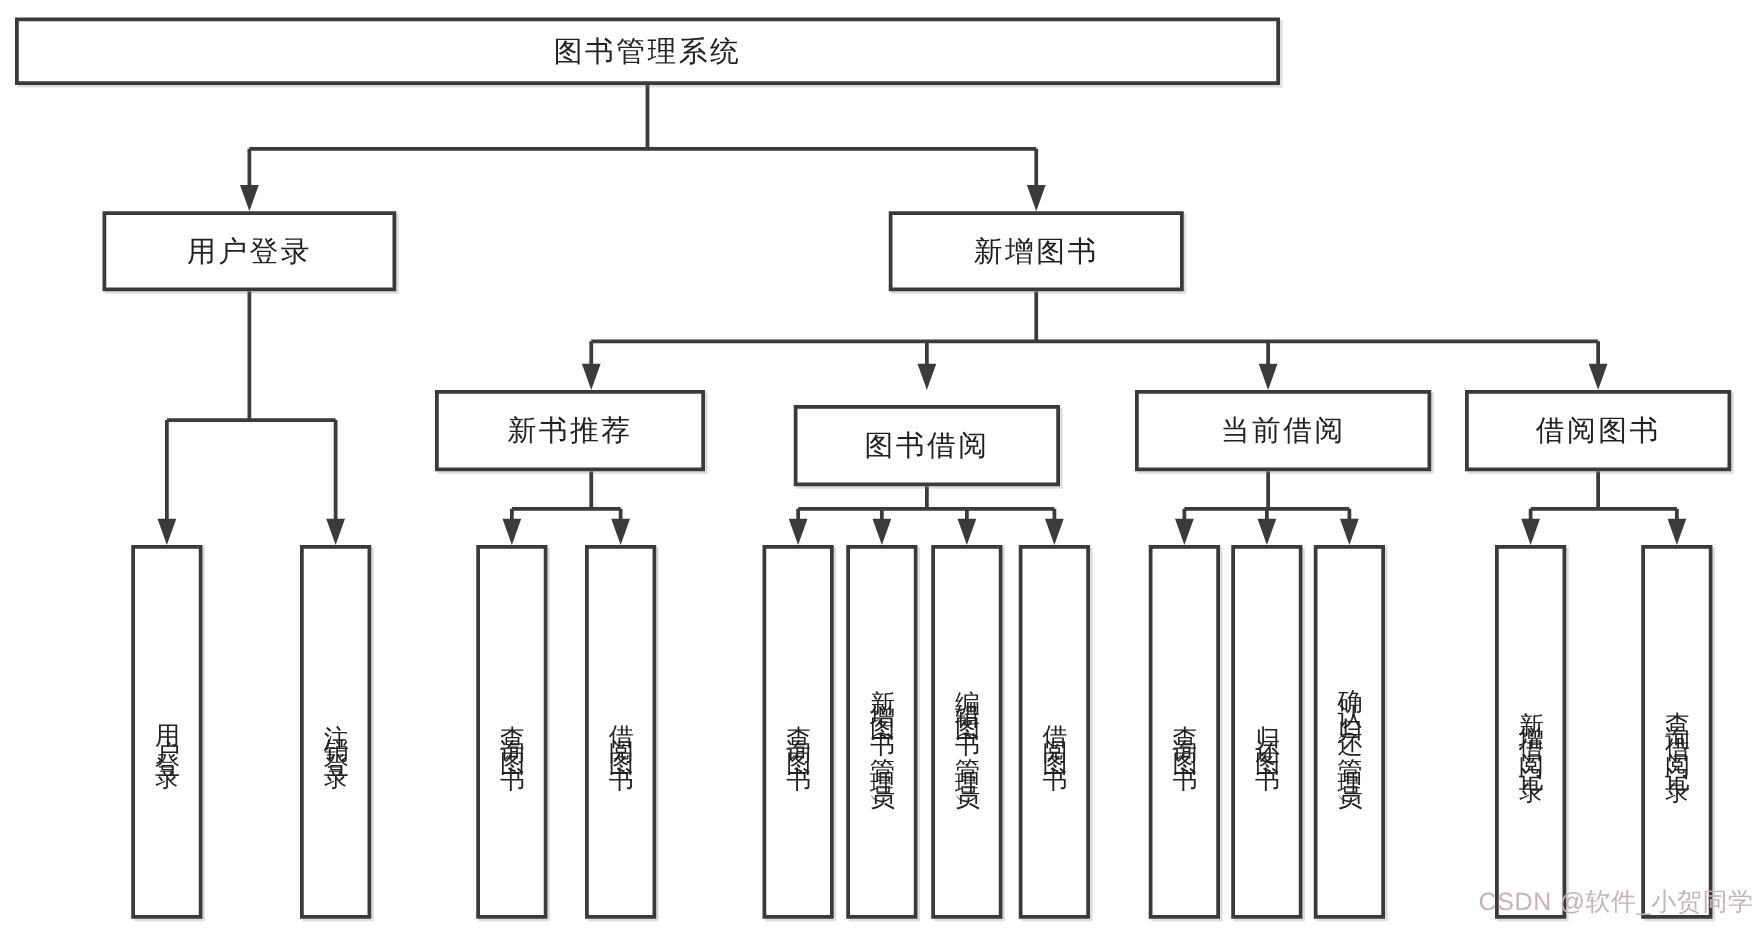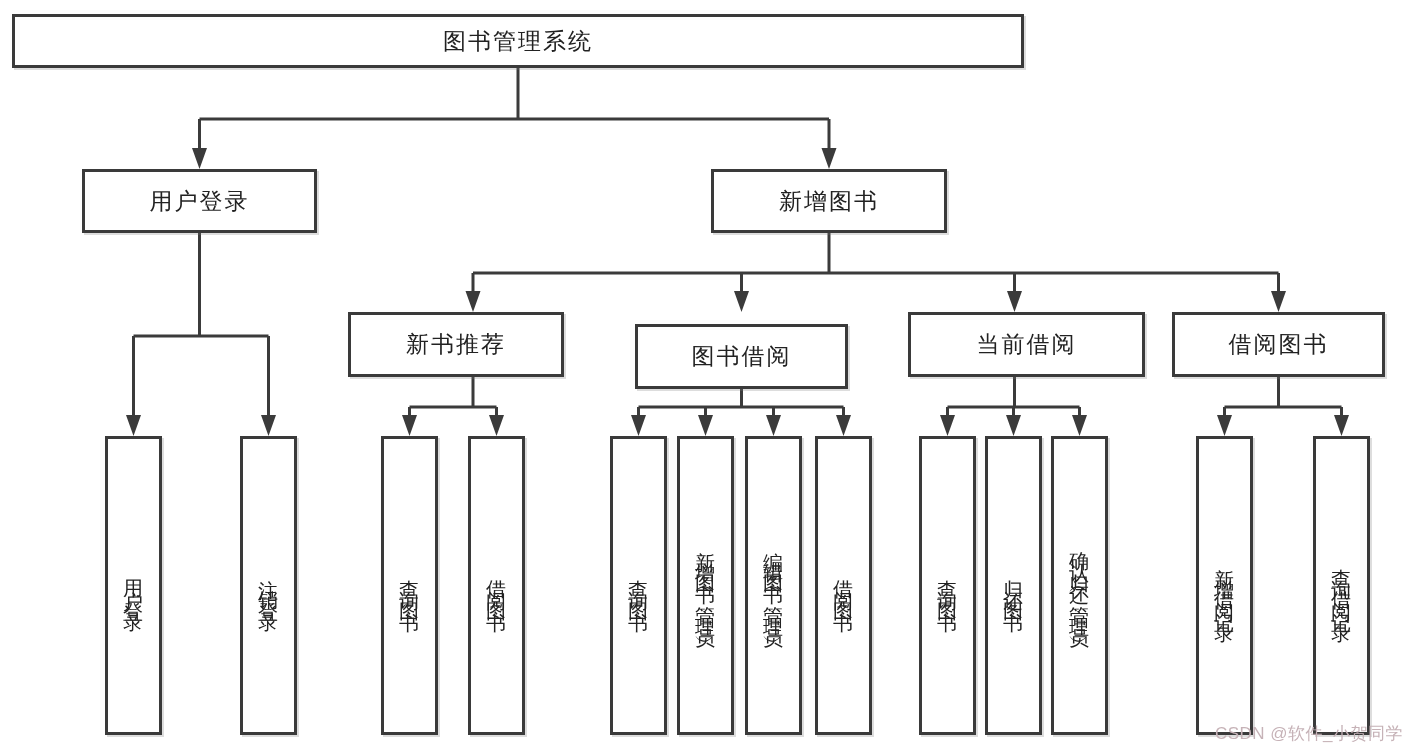--- a/index.html
+++ b/index.html
@@ -57,22 +57,22 @@
     writing-mode: vertical-rl;
     text-orientation: mixed;
     font-size: 20px;
     letter-spacing: 11px;
     line-height: 1;
     white-space: nowrap;
   }
   .watermark {
     position: absolute;
     right: 2px;
-    bottom: 2px;
-    font-size: 17px;
+    bottom: 12px;
+    font-size: 20px;
     letter-spacing: 0.5px;
     color: var(--watermark);
     z-index: 3;
     white-space: nowrap;
   }
 </style>
 </head>
 <body>
 
 <div class="stage">

